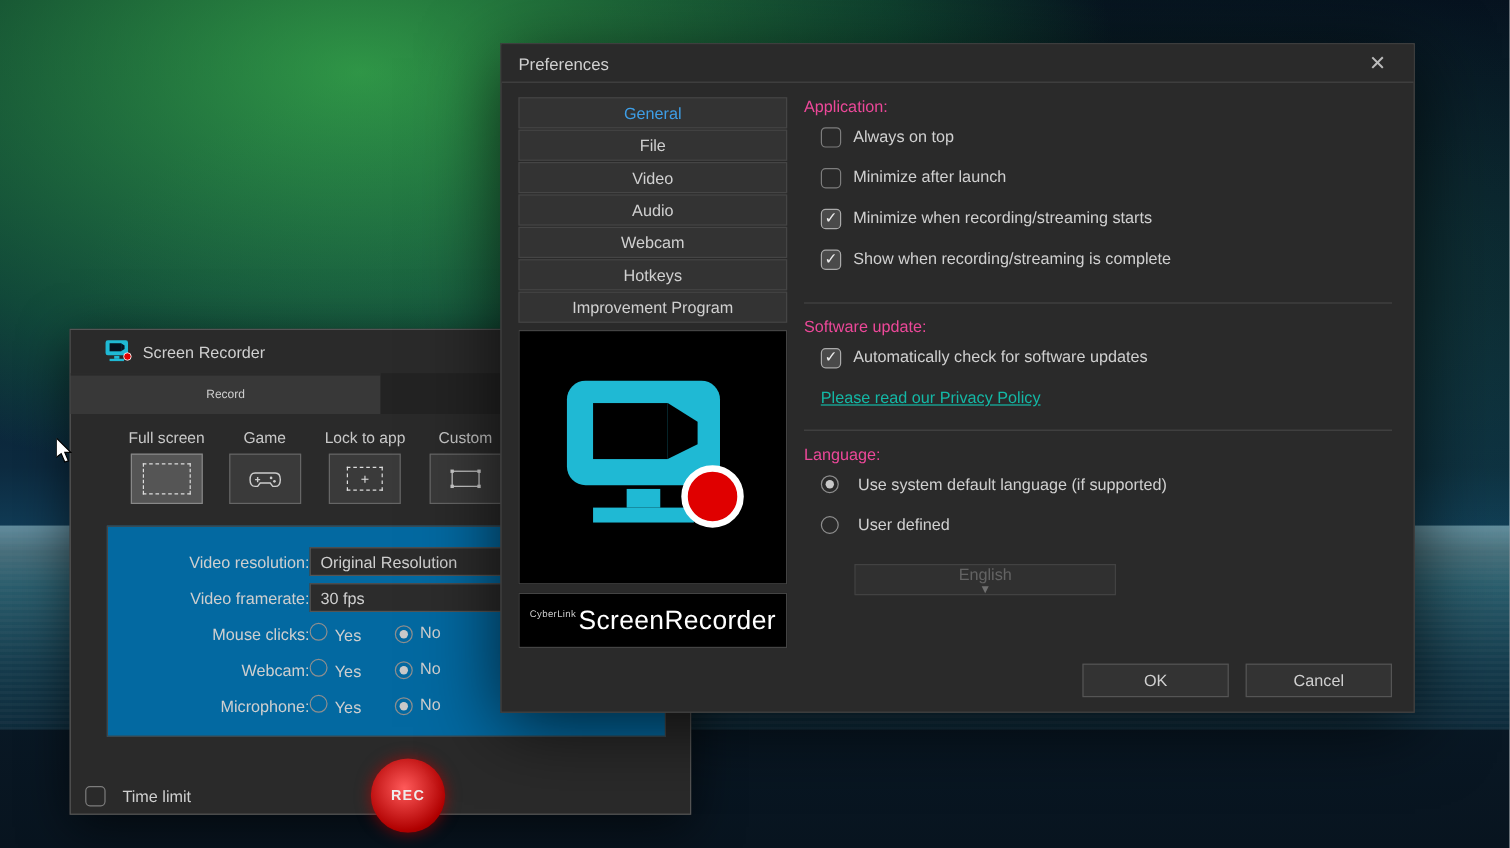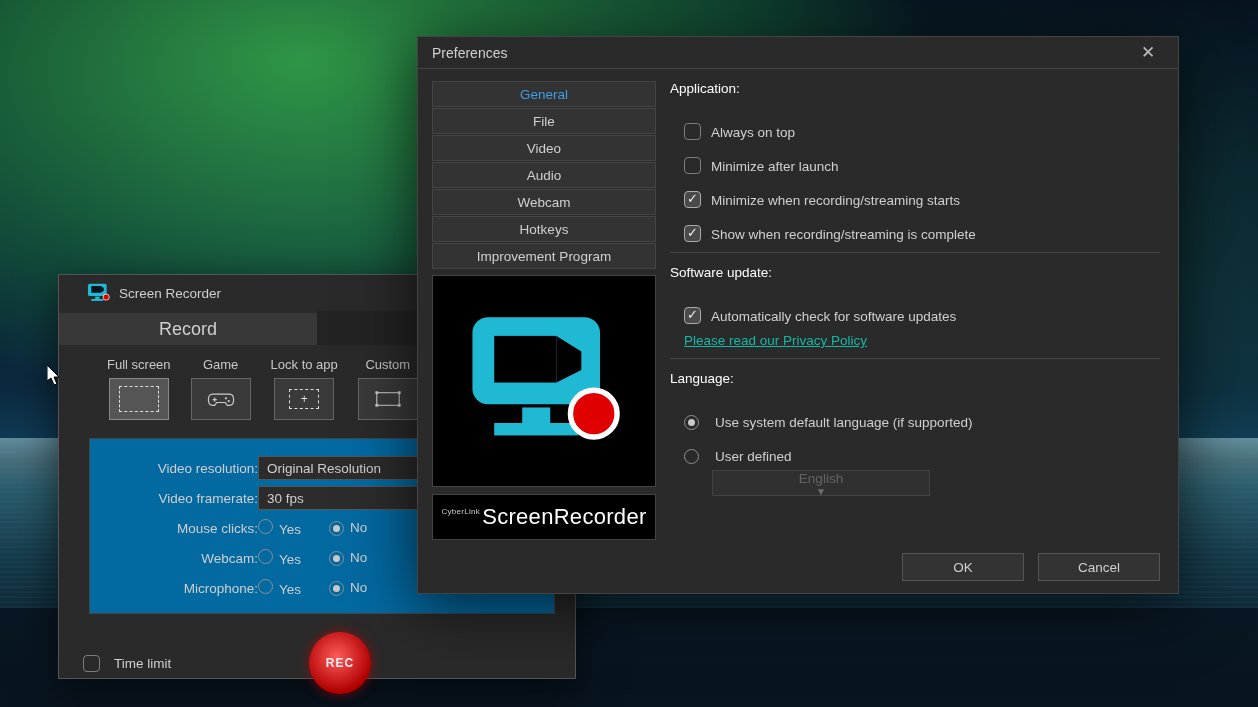--- a/index.html
+++ b/index.html
@@ -28,57 +28,57 @@
   .win-recorder{
     position:absolute; left:58px; top:274px; width:518px; height:405px;
     background:#2a2a2a; border:1px solid #555; z-index:50;
     box-shadow:0 10px 40px rgba(0,0,0,.6);
     color:#cfcfcf; font-size:13.5px;
   }
   .rec-title{height:36px; display:flex; align-items:center; padding:0 28px; gap:8px; background:#2a2a2a;}
   .rec-title .logo{width:24px; height:22px; position:relative;}
   .rec-title .logo svg{width:24px;height:22px;}
   .rec-tabs{display:flex; height:34px; background:#232323;}
-  .rec-tab{flex:1; display:flex; align-items:center; justify-content:center; font-size:18px; cursor:pointer;}
+  .rec-tab{flex:1; display:flex; align-items:center; justify-content:center; font-size:10px; cursor:pointer;}
   .rec-tab.active{background:#383838; border-top:2px solid #2a2a2a;}
   .mode-row{display:flex; gap:20px; padding:12px 18px 6px 48px;}
   .mode-col{display:flex; flex-direction:column; align-items:center; gap:6px; font-size:13px; color:#c8c8c8;}
   .mode-btn{width:60px;height:42px; background:#3a3a3a; border:1px solid #666; display:flex; align-items:center; justify-content:center; cursor:pointer;}
   .mode-btn.active{background:#555; border-color:#888;}
   .mode-btn .fscreen{width:40px;height:26px;border:1px dashed #ddd;}
   .mode-btn .fscreen.sel{width:30px;height:20px;position:relative;}
   .mode-btn .fscreen.sel::after{content:"+";position:absolute;inset:0;display:flex;align-items:center;justify-content:center;color:#ddd;font-size:12px;}
   .mode-btn svg{width:28px;height:20px;}
   .mode-label{white-space:nowrap;}
   .settings-box{margin:12px 20px 0 30px; background:#0369a1; border:1px solid #454545; padding:14px 14px 10px 14px;text-align:right;}
   .set-row{display:flex; align-items:center; height:30px; font-size:13.5px;}
   .set-row .lab{width:154px;}
   .select{flex:1; height:24px; border:1px solid #555; background:#2c2c2c; display:flex;align-items:center;padding:0 8px;cursor:pointer;}
   .radios{display:flex; gap:28px; align-items:center;}
   .radio{width:15px;height:15px;border:1.5px solid #8f8f8f;border-radius:50%;display:inline-flex;align-items:center;justify-content:center;margin-right:6px;cursor:pointer;}
   .radio.on::after{content:"";width:7px;height:7px;border-radius:50%;background:#c9c9c9;}
-  .bottom-row{display:flex; align-items:center; padding:18px 24px 0 24px; gap:14px;}
+  .bottom-row{display:flex; align-items:center; padding:18px 24px 0 12px; gap:14px;}
   .checkbox{width:17px;height:17px;border:1.5px solid #7d7d7d;border-radius:4px;background:#2a2a2a;cursor:pointer;}
   .rec-btn{width:62px;height:62px;border-radius:50%;background:radial-gradient(circle at 45% 40%, #ff5a5a, #b00000 70%, #6a0000);display:flex;align-items:center;justify-content:center;color:#eee;font-size:12px;font-weight:600;letter-spacing:1px;cursor:pointer;margin-left:auto;margin-right:180px;box-shadow:0 0 12px rgba(200,0,0,.6);}
 
   
   .win-pref{position:absolute; left:417px; top:36px; width:762px; height:558px; background:#2a2a2a; border:1px solid #444; z-index:80; box-shadow:0 12px 60px rgba(0,0,0,.7); display:flex; flex-direction:column;}
   .pref-title{height:32px;display:flex;align-items:center;justify-content:space-between;padding:0 14px;font-size:14px;border-bottom:1px solid #444;background:#2a2a2a;}
   .close-x{width:32px;text-align:center;cursor:pointer;font-size:17px;color:#bbb;}
   .pref-body{flex:1;display:flex;padding:12px 14px 0 14px; gap:14px; overflow:hidden;}
   .pref-left{width:224px;display:flex;flex-direction:column;gap:1px;}
   .cat-btn{height:26px;background:#333;border:1px solid #454545;display:flex;align-items:center;justify-content:center;font-size:13.5px;cursor:pointer;}
   .cat-btn.active{color:#3e9ee6;}
   .brand-box{margin-top:5px;border:1px solid #444;background:#000;height:212px;display:flex;align-items:center;justify-content:center;}
   .brand-label{margin-top:6px;border:1px solid #444;background:#000;height:46px;display:flex;align-items:center;justify-content:center;}
   .brand-label .txt{color:#fff;font-size:22px;font-weight:300;letter-spacing:.3px;}
   .brand-label .cl{font-size:8px;color:#ccc;position:relative;top:-10px;margin-right:2px;margin-top:45px;}
   .pref-right{flex:1;font-size:13.5px;padding-right:4px;}
-  .sec-title{color:#ffffff;margin:0 0 10px 0;}
-  .opt-row{display:flex;align-items:flex-end;gap:10px;height:34px;margin-left:14px;}
+  .sec-title{color:#ec4899;margin:0 0 10px 0;}
+  .opt-row{display:flex;align-items:flex-start;gap:10px;height:34px;margin-left:14px;}
   .chk{width:17px;height:17px;border:1.5px solid #7d7d7d;border-radius:4px;background:#2a2a2a;display:flex;align-items:center;justify-content:center;cursor:pointer;}
   .chk.on{background:#4a4a4a;border-color:#aaa;}
   .chk.on::after{content:"✓";font-size:13px;color:#eee;position:relative;top:-1px;}
   hr.sep{border:none;border-top:1px solid #454545;margin:10px 0 12px 0;}
   .link{color:#14b8a6;text-decoration:underline;cursor:pointer;}
   .lang-select{width:218px;height:26px;border:1px solid #4a4a4a;background:#333;color:#777;display:flex;align-items:center;justify-content:space-between;padding:0 10px;margin-left:42px;margin-top:6px;cursor:default;opacity:.75;flex-direction:column;}
   .caret{font-size:10px;color:#888;}
   .pref-footer{height:52px;display:flex;align-items:center;justify-content:flex-end;padding:0 18px;gap:14px;}
   .dlg-btn{width:122px;height:28px;border:1px solid #555;background:#333;display:flex;align-items:center;justify-content:center;font-size:13.5px;cursor:pointer;}
 </style>

